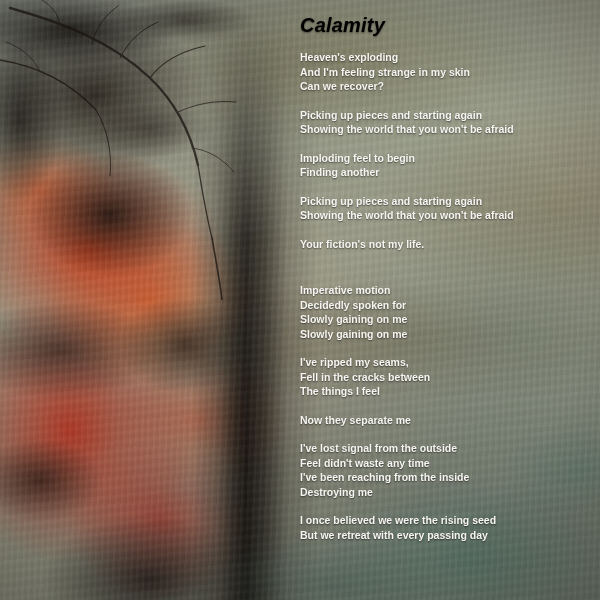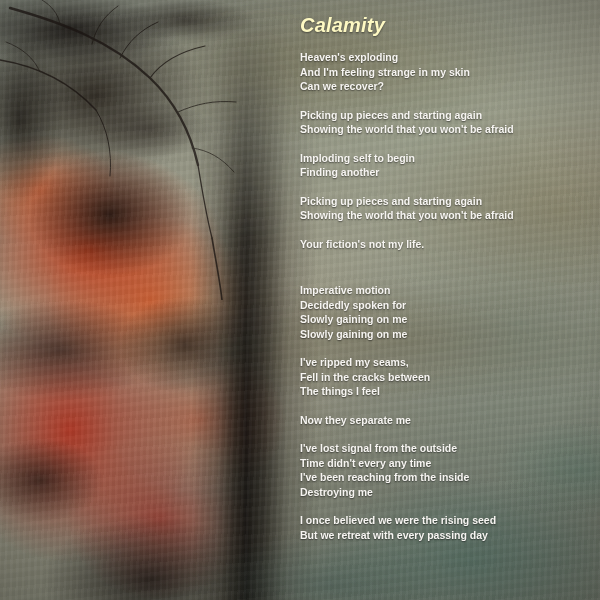--- a/index.html
+++ b/index.html
@@ -151,21 +151,21 @@
   .song {
     margin-bottom: 8px;
   }
 
   .song-title {
     font-size: 20px;
     font-weight: bold;
     font-style: italic;
     letter-spacing: 0.2px;
     margin: 0 0 12px 0;
-    color: #fef9c3;
+    color: #000000;
     text-shadow: 0 1px 2px rgba(0,0,0,0.45);
   }
 
   .song#song-1 .song-title { margin-bottom: 13px; }
 
   .stanza {
     margin: 0 0 14px 0;
   }
 
   .line {
@@ -222,21 +222,21 @@
         <div class="line">And I'm feeling strange in my skin</div>
         <div class="line">Can we recover?</div>
       </div>
 
       <div class="stanza">
         <div class="line">Picking up pieces and starting again</div>
         <div class="line">Showing the world that you won't be afraid</div>
       </div>
 
       <div class="stanza">
-        <div class="line">Imploding self to begin</div>
+        <div class="line">Imploding feel to begin</div>
         <div class="line">Finding another</div>
       </div>
 
       <div class="stanza">
         <div class="line">Picking up pieces and starting again</div>
         <div class="line">Showing the world that you won't be afraid</div>
       </div>
 
       <div class="stanza">
         <div class="line">Your fiction's not my life.</div>
@@ -259,21 +259,21 @@
         <div class="line">Fell in the cracks between</div>
         <div class="line">The things I feel</div>
       </div>
 
       <div class="stanza">
         <div class="line">Now they separate me</div>
       </div>
 
       <div class="stanza">
         <div class="line">I've lost signal from the outside</div>
-        <div class="line">Time didn't every any time</div>
+        <div class="line">Feel didn't waste any time</div>
         <div class="line">I've been reaching from the inside</div>
         <div class="line">Destroying me</div>
       </div>
 
       <div class="stanza">
         <div class="line">I once believed we were the rising seed</div>
         <div class="line">But we retreat with every passing day</div>
       </div>
 
     </div>

